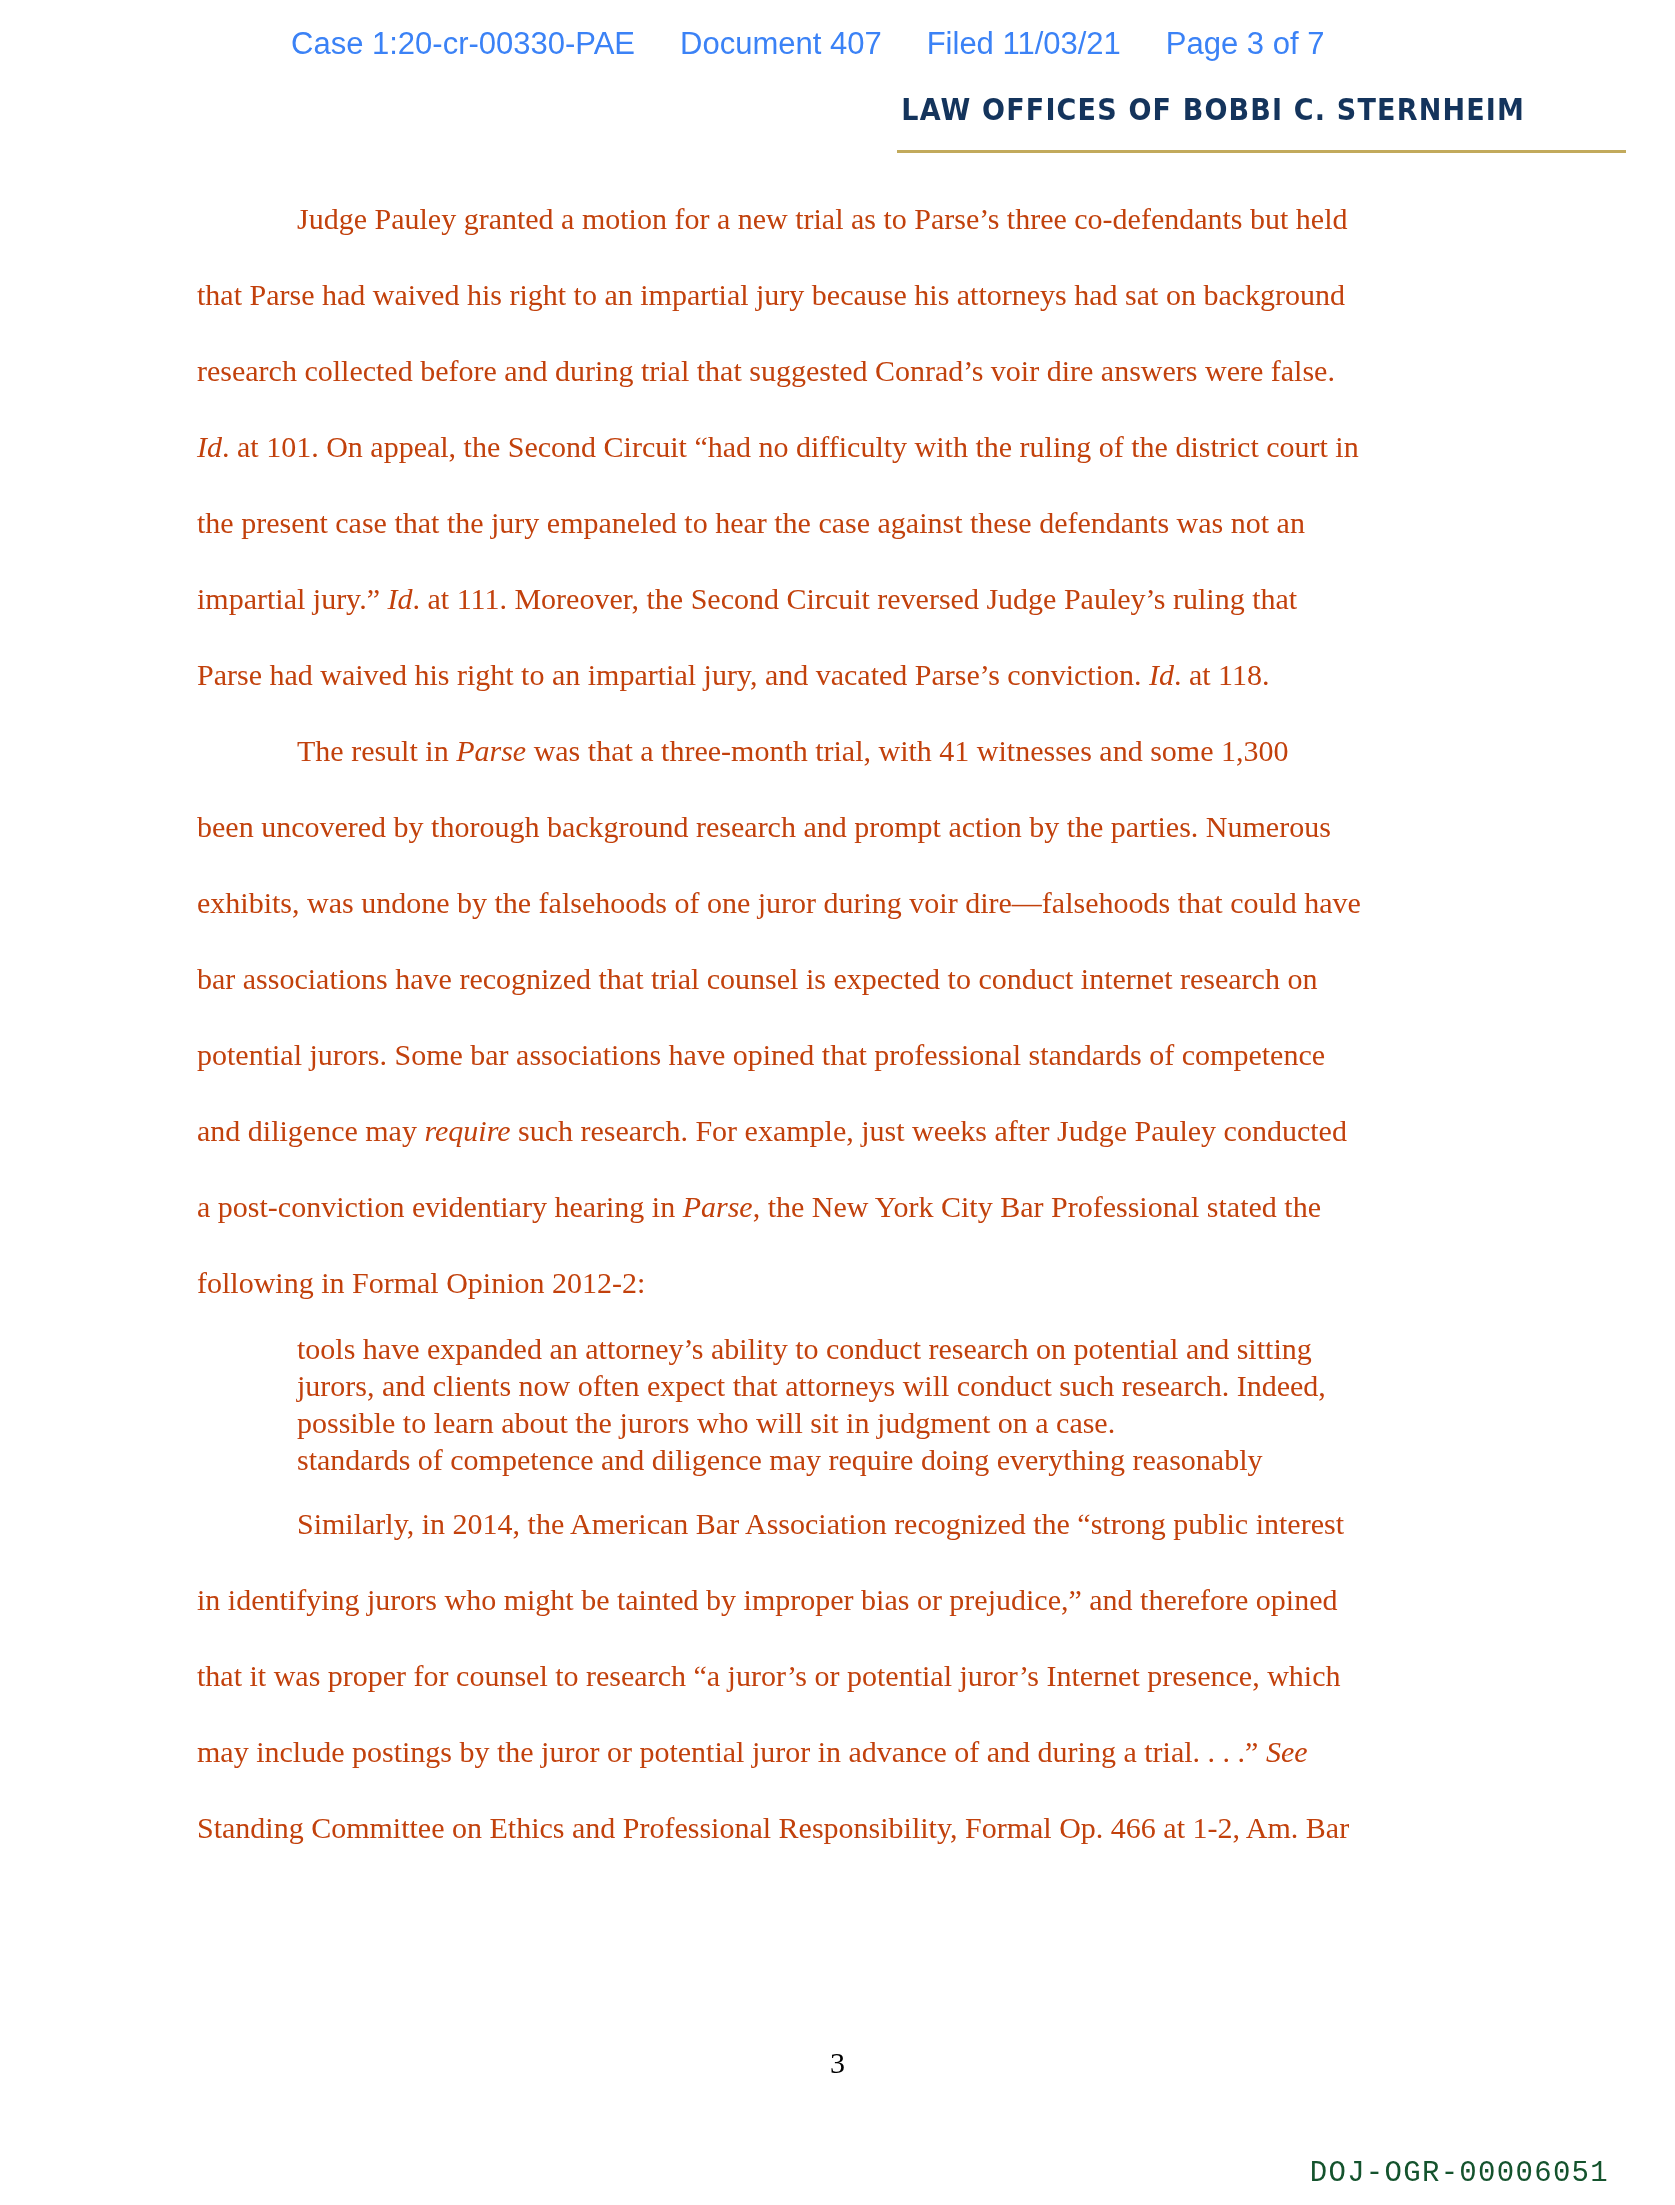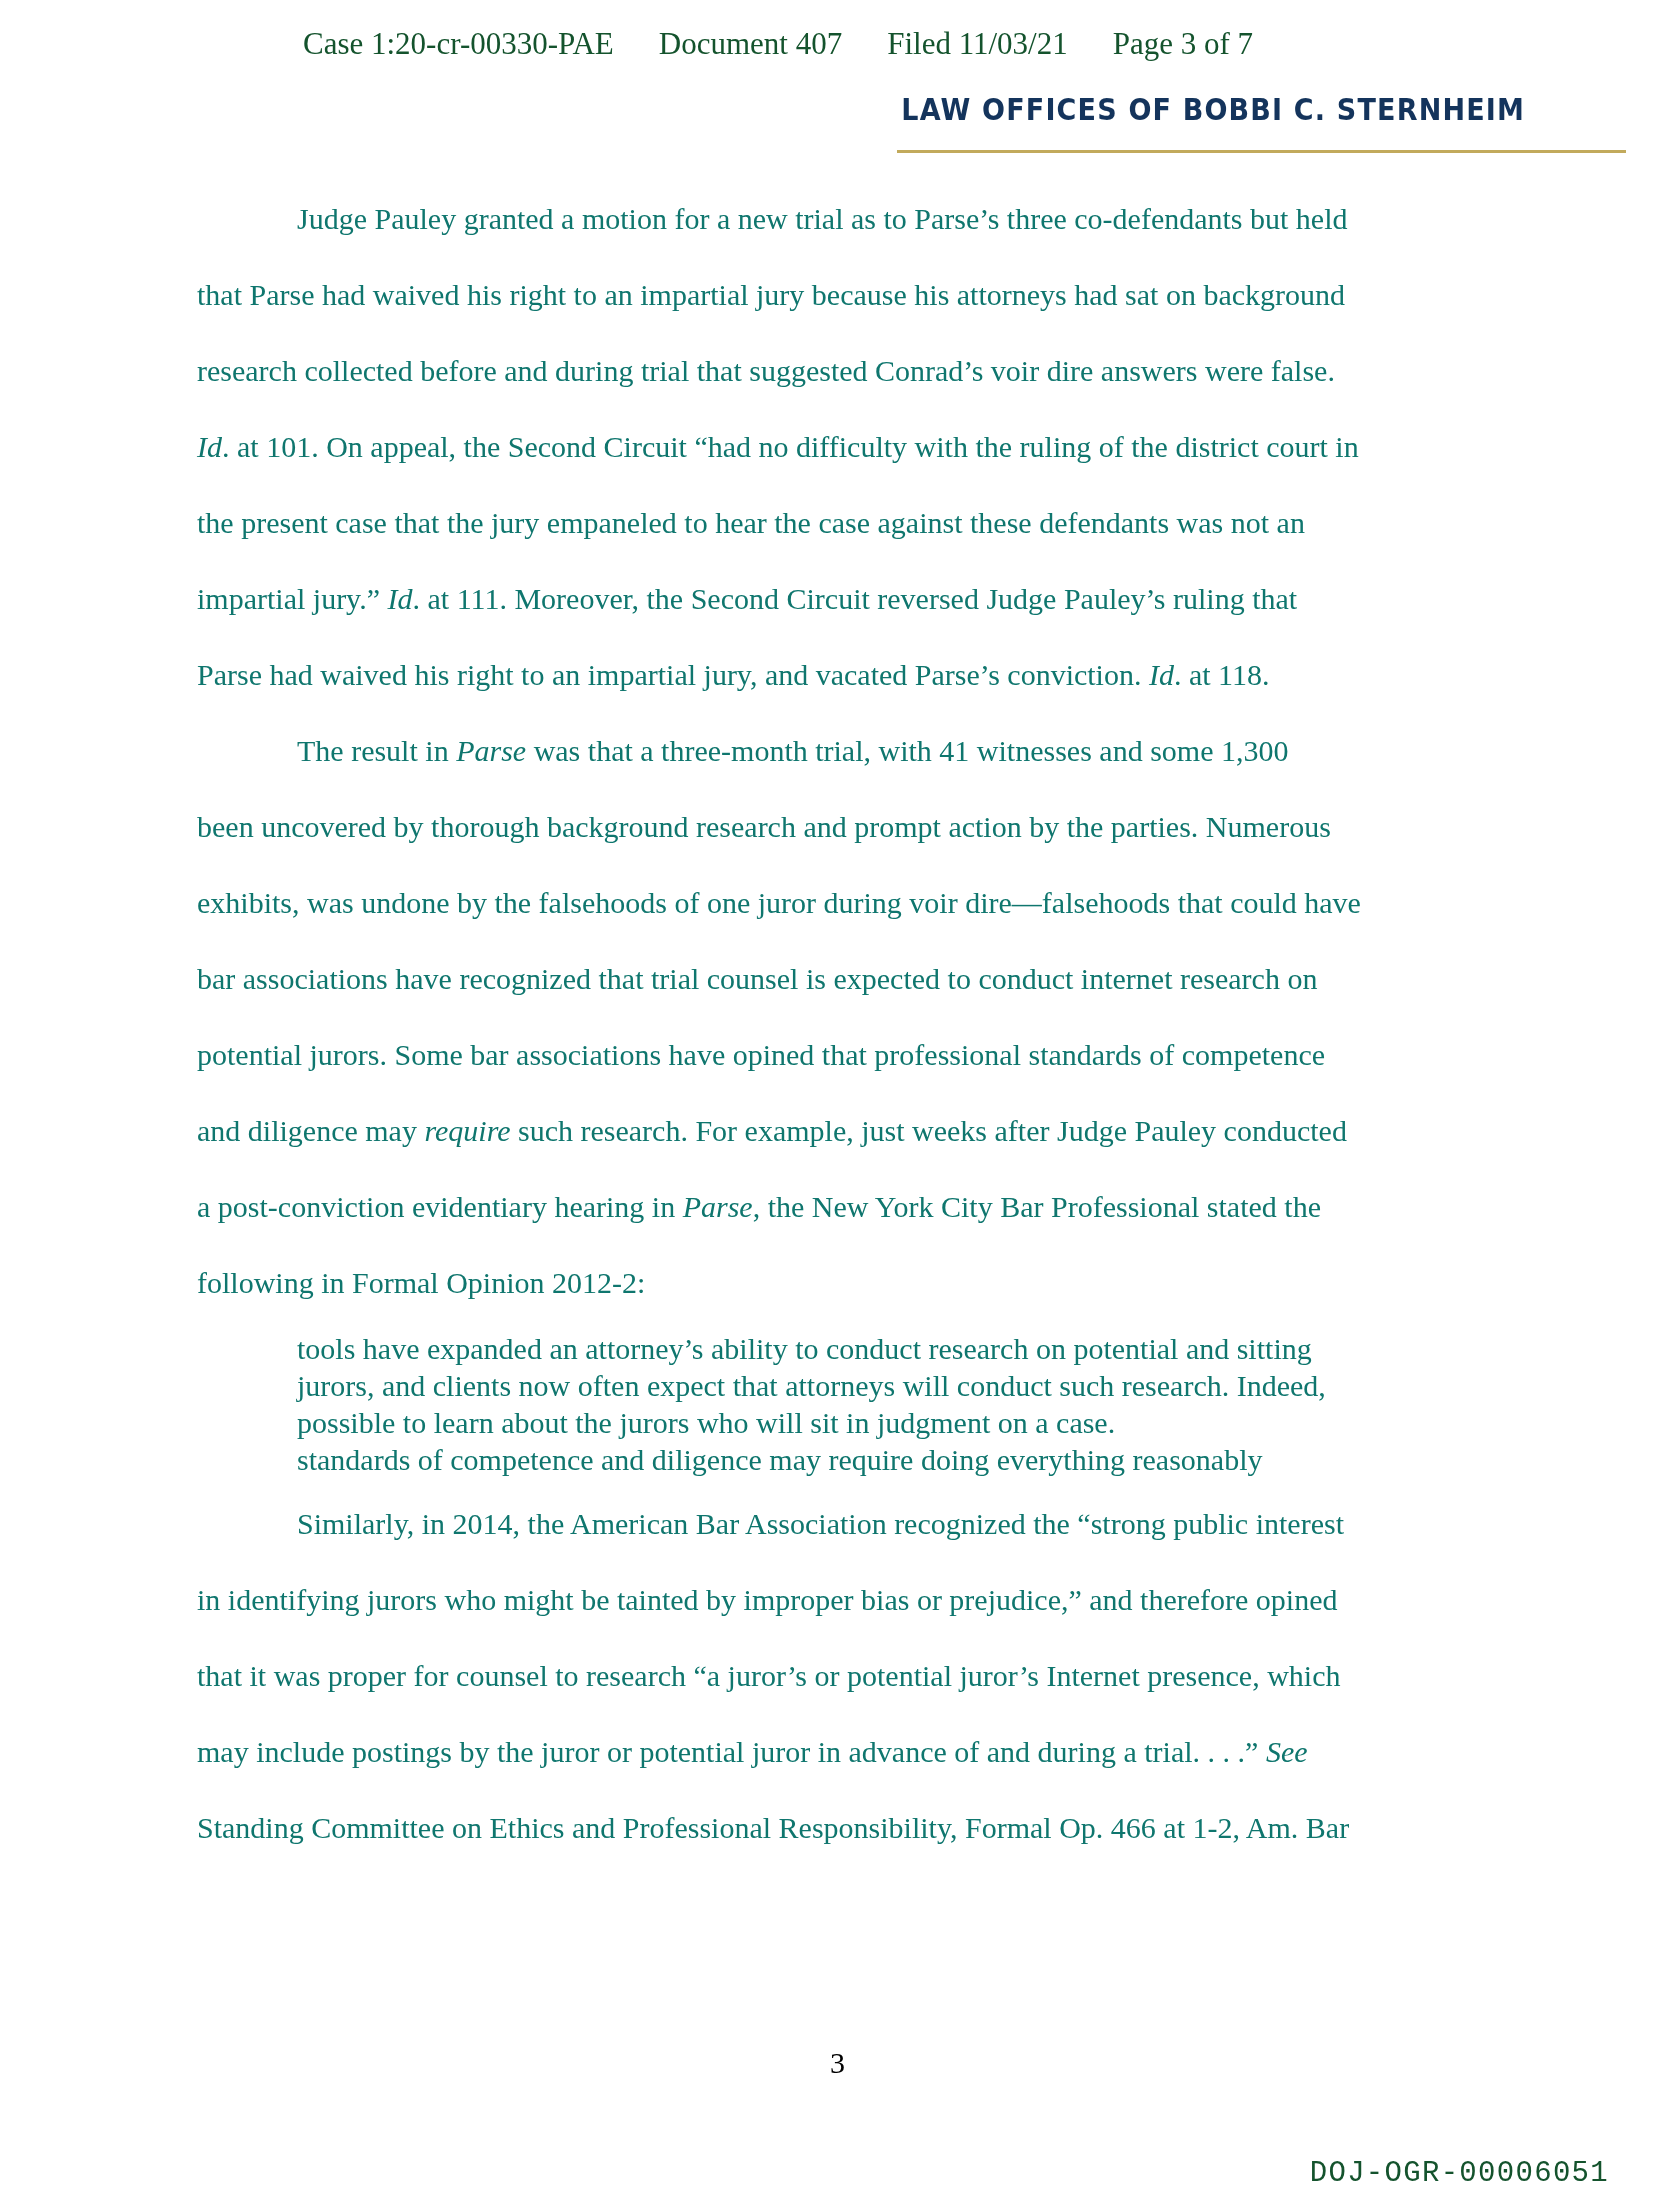--- a/index.html
+++ b/index.html
@@ -1,35 +1,35 @@
 <!DOCTYPE html>
 <html style="font-size:10.5px"><head>
 <meta charset="utf-8">
 <style>
   html, body { margin: 0; padding: 0; background: #ffffff; }
   body { width: 1675px; height: 2205px; position: relative; overflow: hidden; }
   .stamp {
-    position: absolute; top: 26px; left: 303px;
-    font-family: Liberation Serif, serif; font-size: 31px;
-    color: #14532d; white-space: nowrap; letter-spacing: 0px;
+    position: absolute; top: 26px; left: 291px;
+    font-family: Liberation Sans, sans-serif; font-size: 31px;
+    color: #3b82f6; white-space: nowrap; letter-spacing: 0px;
   }
   .stamp span { margin-right: 45px; }
   .firm {
     position: absolute; top: 92px; right: 150px;
     font-family: "DejaVu Sans", sans-serif; font-size: 30px; font-weight: 600;
     color: #14345c; letter-spacing: 1.3px; transform: scaleX(0.9); transform-origin: right center;
     white-space: nowrap;
   }
   .rule {
     position: absolute; top: 150px; left: 897px; width: 729px; height: 2.6px;
     background: #c2aa5c;
   }
   .body {
     position: absolute; left: 197px; top: 197px; width: 1288px;
-    font-family: "Liberation Serif", serif; font-size: 30px; color: #0f766e;
+    font-family: "Liberation Serif", serif; font-size: 30px; color: #c2410c;
   }
   .line { height: 76px; line-height: 43px; white-space: nowrap; }
   .indent { padding-left: 100px; }
   .quote {
     margin-left: 100px; width: 1077px; line-height: 37px; font-size: 30px;
     margin-top: -6.6px; margin-bottom: 24px;
   }
   .quote div { white-space: nowrap; }
   i { font-style: italic; }
   .pagenum {

